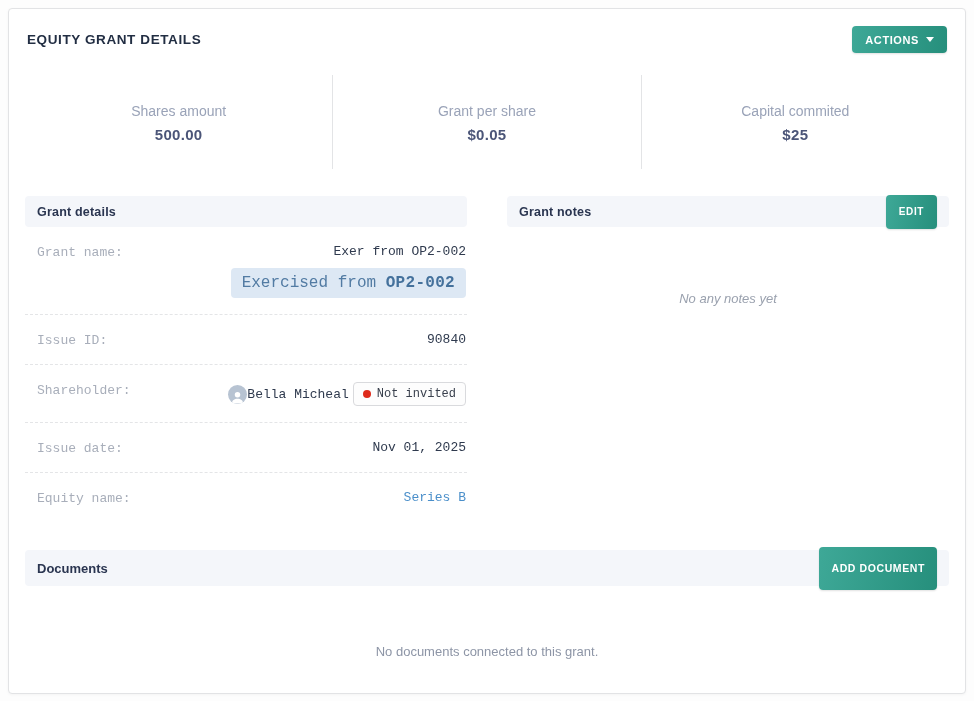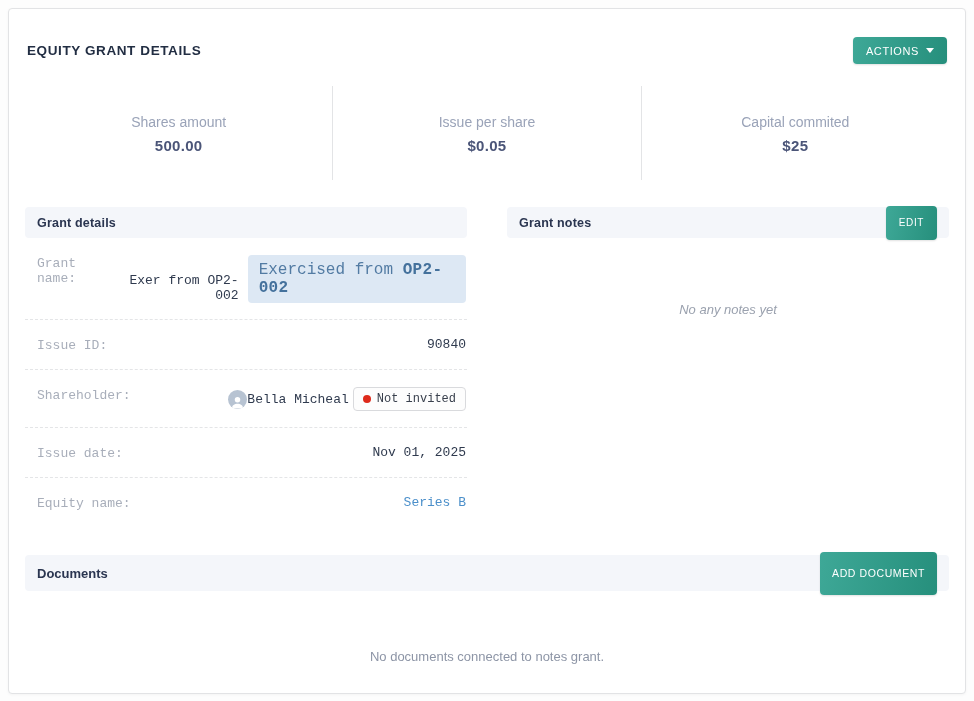--- a/index.html
+++ b/index.html
@@ -9,36 +9,36 @@
     font-family: "Liberation Sans", sans-serif;
   }
   .card {
     position: absolute;
     left: 8px; top: 8px;
     width: 958px; height: 686px;
     background: #ffffff;
     border: 1px solid #e2e3e5;
     border-radius: 4px;
     box-shadow: 0 1px 3px rgba(0,0,0,0.04);
-    padding: 28px 16px 0 16px;
+    padding: 17px 16px 0 16px;
   }
   
   .card-header {
     display: flex; justify-content: space-between; align-items: center;
     padding: 0 2px;
   }
   .page-title {
     font-size: 13.5px; font-weight: bold; letter-spacing: 0.6px;
     color: #222e43;
   }
   .btn-teal {
     border: none; cursor: pointer;
     background: linear-gradient(100deg, #3ea897 0%, #268f7c 100%);
     color: #ffffff; font-family: inherit;
-    font-weight: normal; letter-spacing: 0.6px;
+    font-weight: bold; letter-spacing: 0.6px;
     border-radius: 4px;
     display: inline-flex; align-items: center; justify-content: center;
     box-shadow: 0 1px 2px rgba(0,0,0,0.12);
   }
   .actions-btn { height: 27px; padding: 0 13px; font-size: 11px; gap: 7px; }
   .caret-down {
     width: 0; height: 0;
     border-left: 4px solid transparent;
     border-right: 4px solid transparent;
     border-top: 5px solid #ffffff;
@@ -76,21 +76,21 @@
   .detail-row {
     display: flex; justify-content: space-between; align-items: flex-start;
     padding: 17px 1px 16px 12px;
     border-bottom: 1px dashed #e4e5e7;
     font-size: 13px;
     font-family: Liberation Mono, monospace;
   }
   .detail-row.last { border-bottom: none; }
   .row-label { color: #a8aeba; padding-top: 1px; }
   .row-value { color: #2f3a4e; text-align: right; }
-  .value-stack { display: flex; flex-direction: row; align-items: flex-end; gap: 9px; }
+  .value-stack { display: flex; flex-direction: column; align-items: flex-end; gap: 9px; }
   .chip-blue {
     background: #dde8f4; color: #527ba3;
     font-size: 16px; padding: 6px 11px; border-radius: 4px;
     cursor: pointer;
   }
   .chip-blue b { color: #44719c; letter-spacing: 0.3px; }
   .shareholder-value { display: flex; align-items: center; }
   .avatar {
     width: 19px; height: 19px; border-radius: 50%;
     background: #b7c3d2; overflow: hidden;
@@ -140,21 +140,21 @@
       <span class="caret-down"></span>
     </button>
   </div>
 
   <div class="stats-row">
     <div class="stat">
       <div class="stat-label">Shares amount</div>
       <div class="stat-value">500.00</div>
     </div>
     <div class="stat">
-      <div class="stat-label">Issue per share</div>
+      <div class="stat-label">Grant per share</div>
       <div class="stat-value">$0.05</div>
     </div>
     <div class="stat">
       <div class="stat-label">Capital commited</div>
       <div class="stat-value">$25</div>
     </div>
   </div>
 
   <div class="panels">
 
@@ -212,16 +212,16 @@
       <div class="notes-empty">No any notes yet</div>
     </div>
 
   </div>
 
   <div class="documents-section">
     <div class="documents-header">
       <span class="documents-title">Documents</span>
       <button class="btn-teal add-doc-btn">ADD DOCUMENT</button>
     </div>
-    <div class="documents-empty">No documents connected to notes grant.</div>
+    <div class="documents-empty">No documents connected to this grant.</div>
   </div>
 
 </div>
 
 </body></html>

